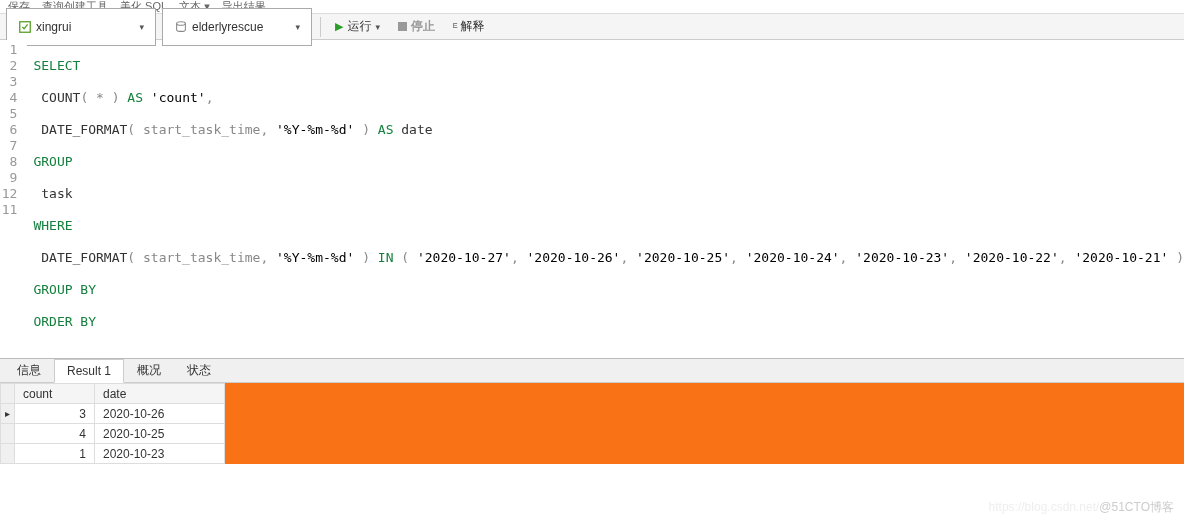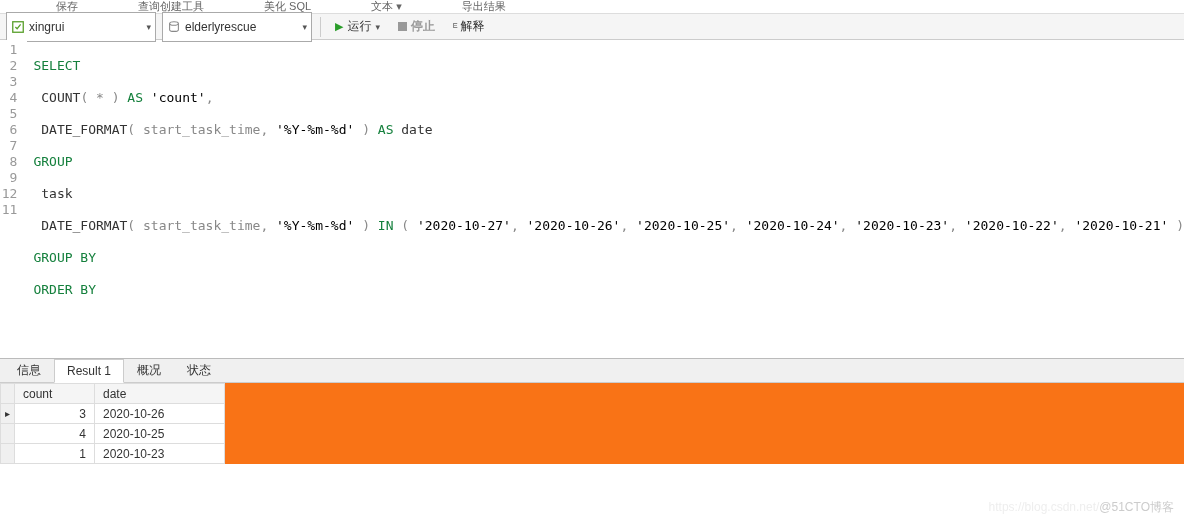--- a/index.html
+++ b/index.html
@@ -17,37 +17,37 @@
       height: 14px;
       display: flex;
       align-items: center;
       padding: 0 8px;
       gap: 12px;
       color: #666;
       border-bottom: 1px solid #ddd;
       font-size: 11px;
       overflow: hidden;
     }
-    .top-toolbar span { white-space: nowrap; margin-left: 48px; }
+    .top-toolbar span { white-space: nowrap; }
     .conn-bar {
       height: 26px;
       display: flex;
       align-items: center;
       padding: 2px 6px;
       gap: 6px;
       border-bottom: 1px solid #ccc;
       background: #f5f5f5;
     }
     .dropdown {
       display: flex;
       align-items: center;
       background: #fff;
       border: 1px solid #aaa;
-      height: 30px;
-      padding: 0 4px;
+      height: 38px;
+      padding: 0 11px;
       gap: 4px;
       min-width: 150px;
       cursor: pointer;
     }
     .dropdown .dd-text { flex: 1; font-size: 12px; }
     .dd-arrow { font-size: 9px; color: #555; }
     .icon-conn {
       width: 14px; height: 14px;
       display: inline-flex; align-items: center; justify-content: center;
     }
@@ -226,20 +226,21 @@
     <div>9</div>
     <div>12</div>
     <div>11</div>
   </div>
   <div class="code">
 <div class="line"><span class="kw">SELECT</span></div>
 <div class="line"> <span class="fn">COUNT</span><span class="op">( * ) </span><span class="kw">AS</span><span class="str"> 'count'</span><span class="op">,</span></div>
 <div class="line"> <span class="fn">DATE_FORMAT</span><span class="op">( start_task_time, </span><span class="str">'%Y-%m-%d'</span><span class="op"> ) </span><span class="kw">AS</span><span class="ident"> date</span></div>
 <div class="line"><span class="kw">GROUP</span></div>
 <div class="line"> <span class="ident">task</span></div>
+<div class="line"><span class="kw">WHERE</span></div>
 <div class="line"> <span class="fn">DATE_FORMAT</span><span class="op">( start_task_time, </span><span class="str">'%Y-%m-%d'</span><span class="op"> ) </span><span class="kw">IN</span><span class="op"> ( </span><span class="str">'2020-10-27'</span><span class="op">, </span><span class="str">'2020-10-26'</span><span class="op">, </span><span class="str">'2020-10-25'</span><span class="op">, </span><span class="str">'2020-10-24'</span><span class="op">, </span><span class="str">'2020-10-23'</span><span class="op">, </span><span class="str">'2020-10-22'</span><span class="op">, </span><span class="str">'2020-10-21'</span><span class="op"> )</span></div>
 <div class="line"><span class="kw">GROUP BY</span></div>
 <div class="line"><span class="kw">ORDER BY</span></div>
 
   </div>
 </div>
 
 <div class="result-section">
   <div class="tabs">
     <div class="tab">信息</div>

